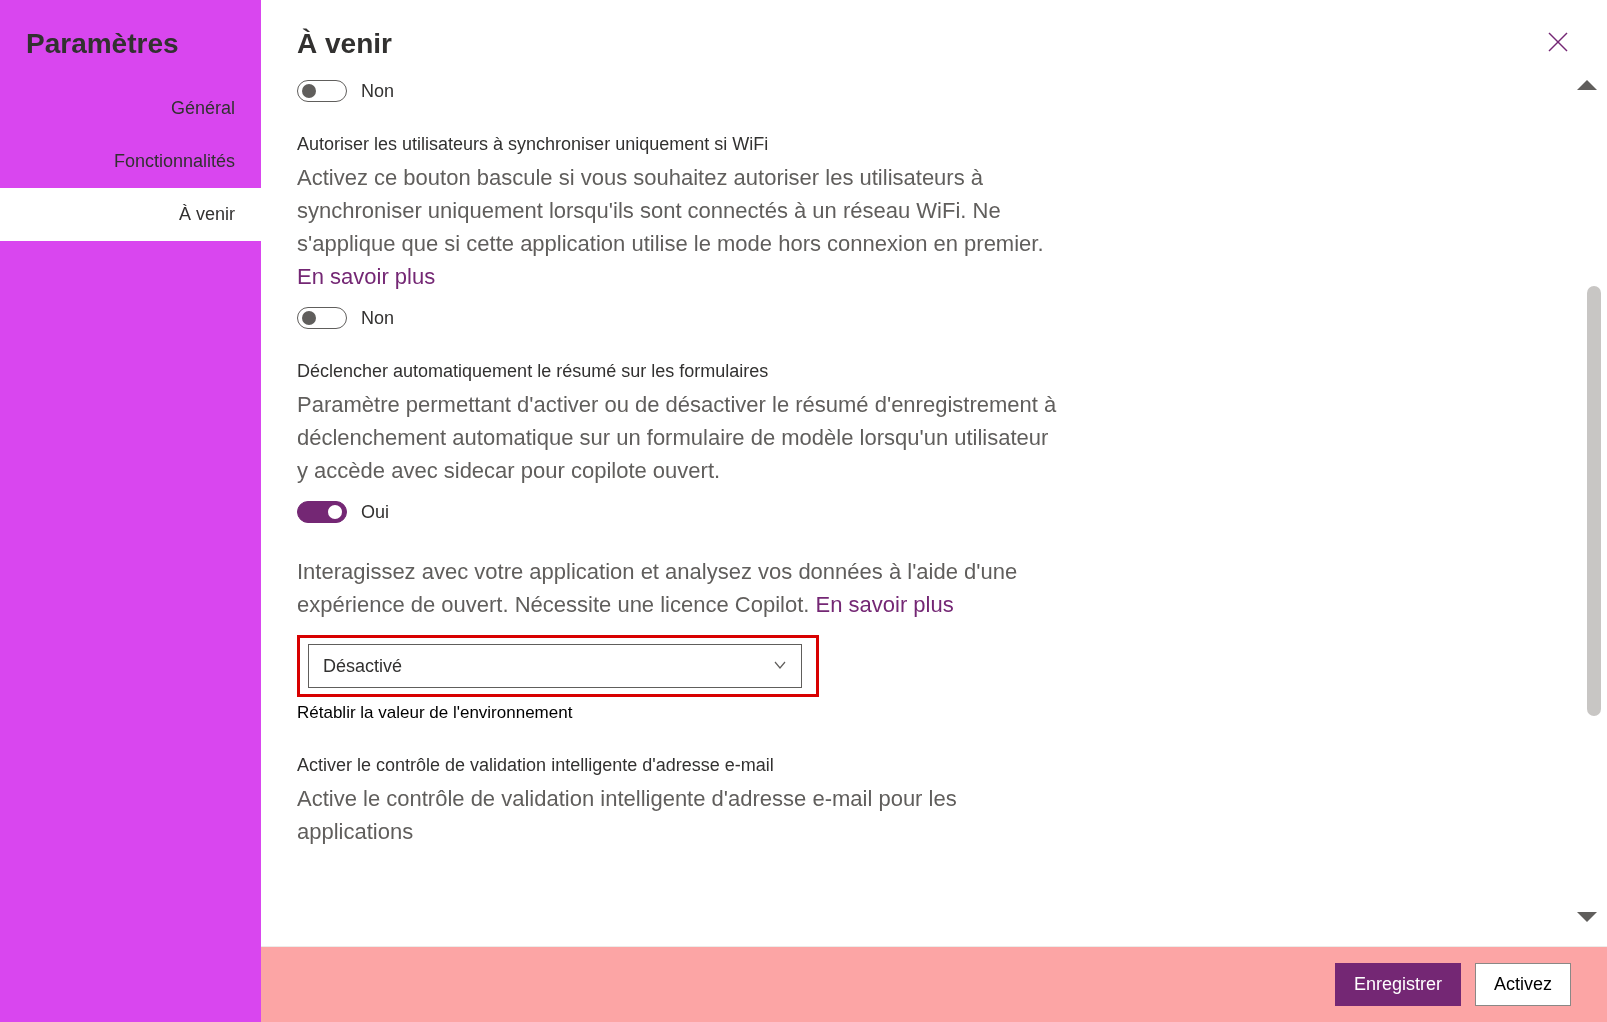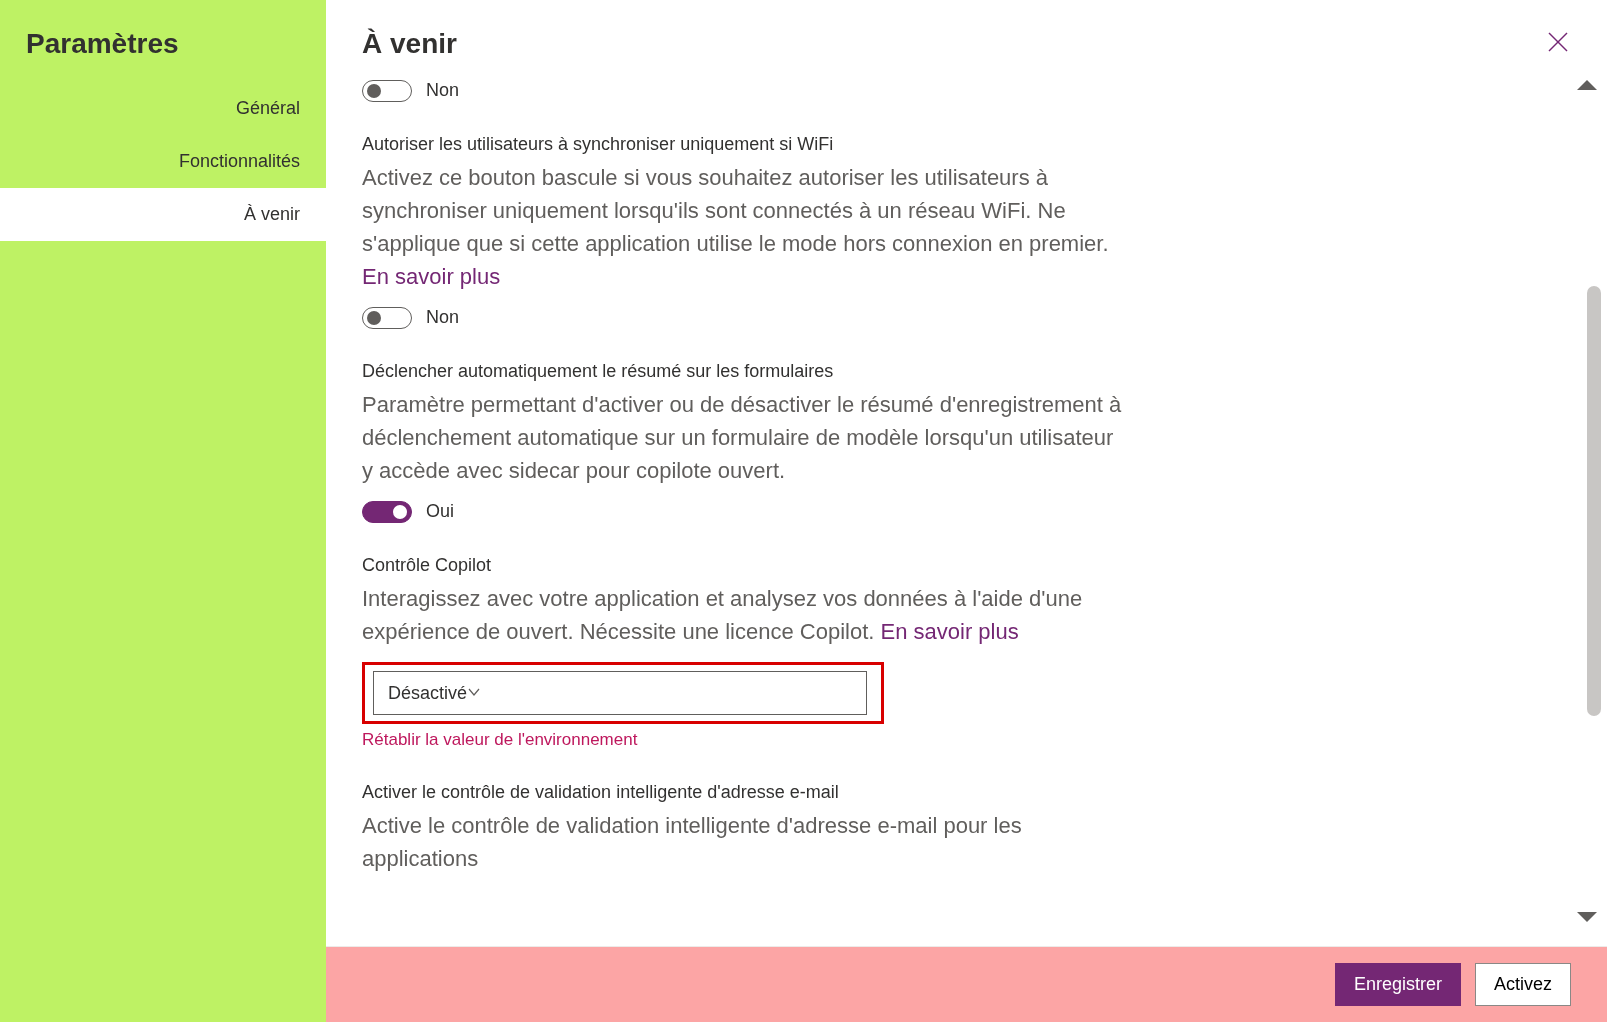--- a/index.html
+++ b/index.html
@@ -11,22 +11,22 @@
       font-family: 'Segoe UI', Tahoma, Geneva, Verdana, sans-serif;
       display: flex;
       width: 1607px;
       height: 1022px;
       background: #ffffff;
       color: #323130;
       position: relative;
       overflow: hidden;
     }
     .sidebar {
-      width: 326px;
-      background: #bef264;
+      width: 261px;
+      background: #d946ef;
       padding-top: 28px;
       flex-shrink: 0;
     }
     .sidebar-title {
       font-size: 28px;
       font-weight: 600;
       padding: 0 26px 22px 26px;
       color: #323130;
     }
     .sidebar-item {
@@ -85,20 +85,21 @@
       color: #605e5c;
       line-height: 1.5;
       margin-bottom: 14px;
     }
     .link {
       color: #742774;
       cursor: pointer;
     }
     .toggle-row {
       display: flex;
+      align-items: center;
       gap: 14px;
     }
     .toggle {
       width: 50px;
       height: 22px;
       border-radius: 11px;
       position: relative;
       cursor: pointer;
       border: 1px solid #605e5c;
       background: #ffffff;
@@ -130,30 +131,31 @@
       padding: 6px 8px 6px 8px;
       width: 522px;
       display: inline-block;
     }
     .select-box {
       width: 494px;
       height: 44px;
       border: 1px solid #605e5c;
       display: flex;
       align-items: center;
+      justify-content: space-between;
       padding: 0 14px;
       font-size: 18px;
       cursor: pointer;
       background: #ffffff;
     }
     .chevron {
       color: #605e5c;
     }
     .restore-link {
-      color: #be185d;
+      color: #000000;
       font-size: 17px;
       margin-top: 6px;
       cursor: pointer;
       display: inline-block;
     }
     .footer {
       display: flex;
       justify-content: flex-end;
       gap: 14px;
       padding: 16px 36px;
@@ -268,21 +270,20 @@
       <div class="setting-desc">Paramètre permettant d'activer ou de désactiver le résumé d'enregistrement à déclenchement automatique sur un formulaire de modèle lorsqu'un utilisateur y accède avec sidecar pour copilote ouvert.</div>
       <div class="toggle-row">
         <div class="toggle on">
           <div class="toggle-knob"></div>
         </div>
         <span class="toggle-label">Oui</span>
       </div>
     </div>
 
     <div class="setting-group">
-      <div class="setting-title">Contrôle Copilot</div>
       <div class="setting-desc">
         <span>Interagissez avec votre application et analysez vos données à l'aide d'une expérience de ouvert. Nécessite une licence Copilot. </span><span class="link">En savoir plus</span>
       </div>
       <div class="select-highlight">
         <div class="select-box">
           <span>Désactivé</span>
           <span class="chevron">
             <svg width="14" height="14" viewBox="0 0 14 14">
                 <polyline points="2,4 7,10 12,4" fill="none" stroke="#605e5c" stroke-width="1.2"></polyline>
               </svg>

